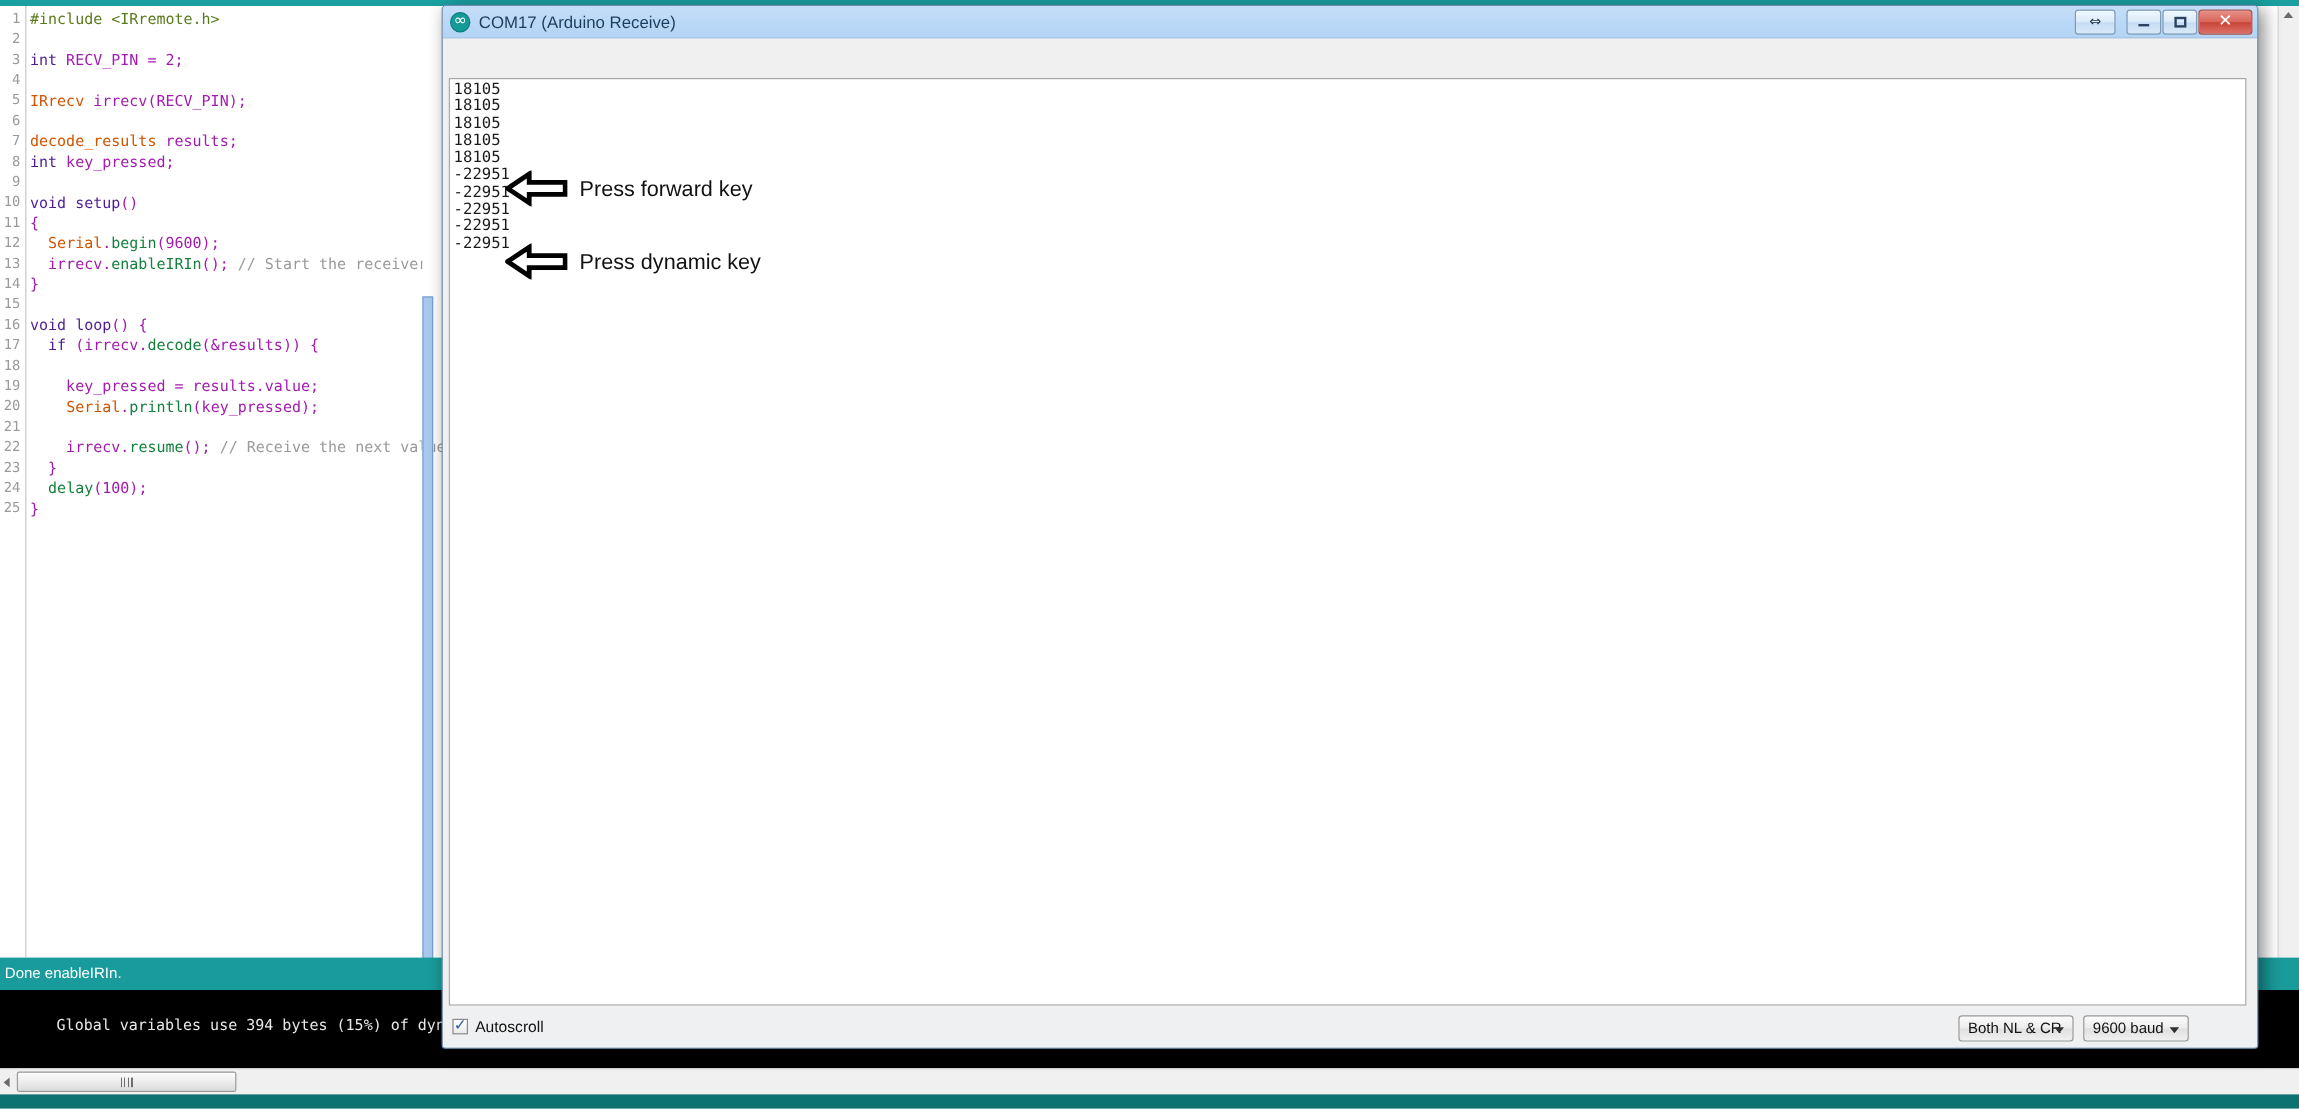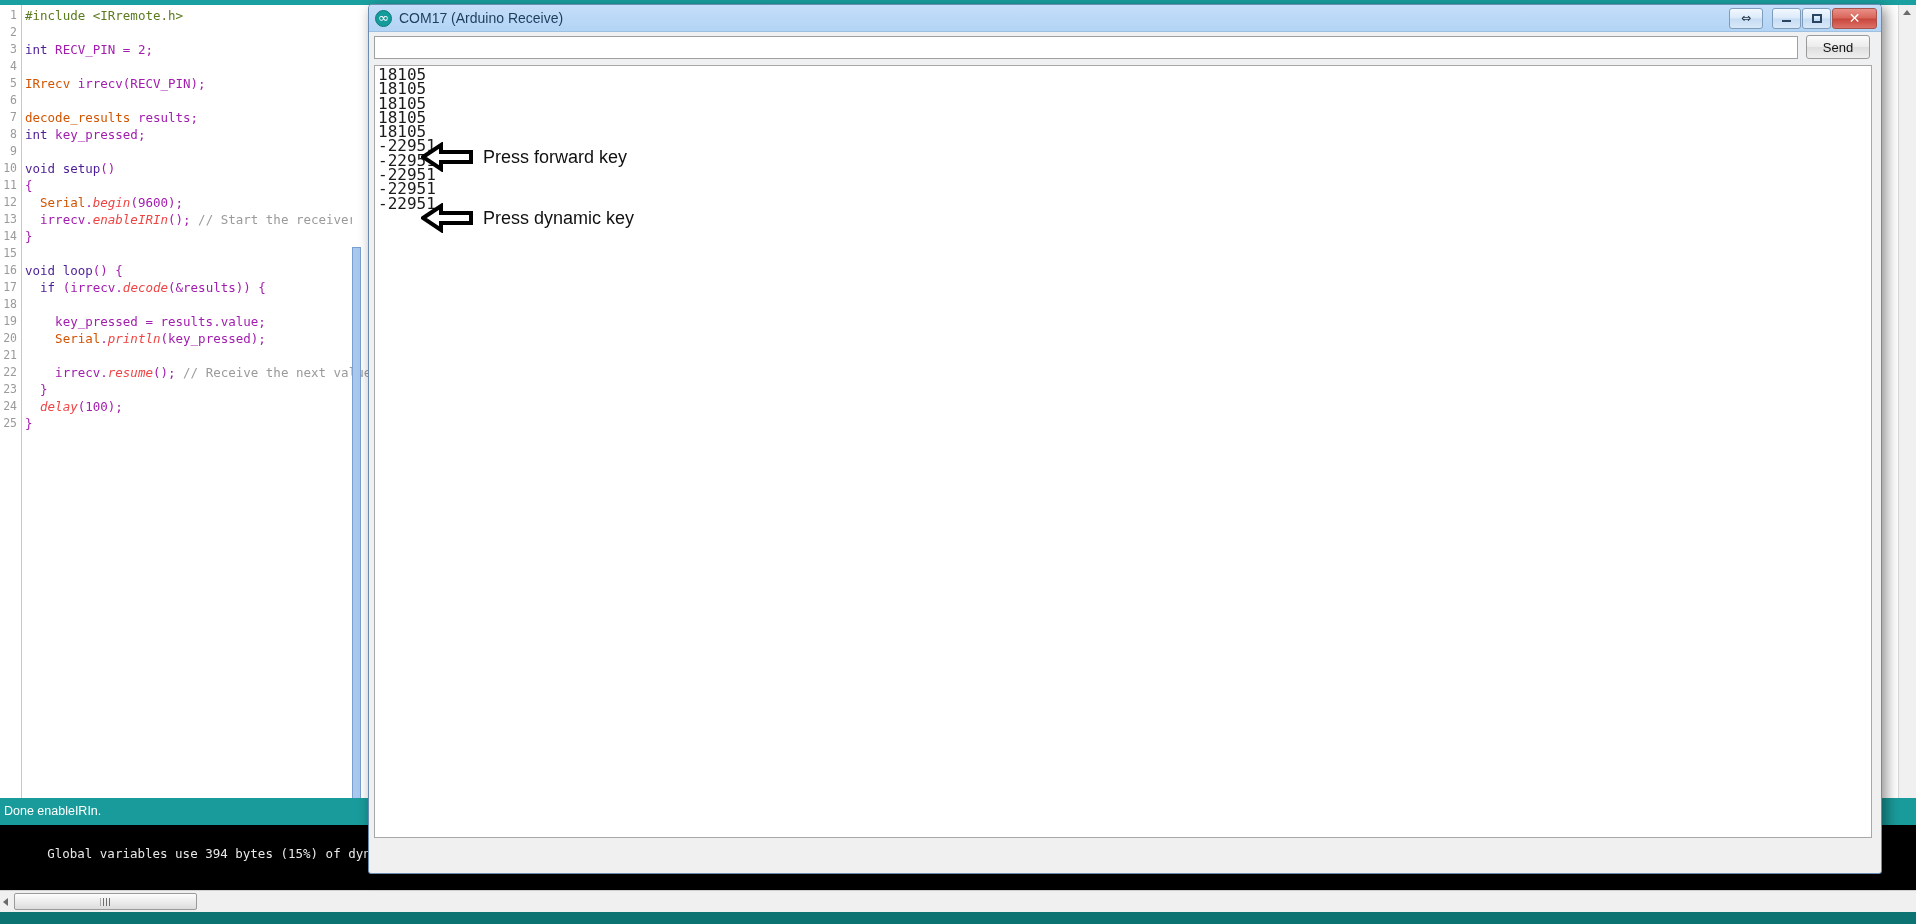--- a/index.html
+++ b/index.html
@@ -82,21 +82,21 @@
   }
   .ctext {
     position: absolute;
     left: 25px; top: 0;
     line-height: 17px;
     color: #000000;
   }
 
   .kw      { color: #4c1d95; font-weight: normal; }
   .typ     { color: #d35400; text-align: center; }
-  .fn      { color: #ef4444; font-style: italic; }
+  .fn      { color: #15803d; }
   .cmt     { color: #9a9a9a; font-style: normal; }
   .pre     { color: #5a7a1e; }
   .plain   { color: #a21caf; }
 
   
   .editor-vscroll {
     position: absolute;
     right: 0; top: 5px;
     width: 17px;
     height: 793px;
@@ -347,21 +347,21 @@
     height: 773px;
     background: #ffffff;
     border: 1px solid #a8a8a8;
     box-sizing: border-box;
     overflow: hidden;
   }
   .out-lines {
     position: absolute;
     left: 3px; top: 2px;
     font-family: "DejaVu Sans Mono", "Liberation Mono", monospace;
-    font-size: 16px;
+    font-size: 13px;
     line-height: 14.3px;
     color: #1a1a1a;
     white-space: pre;
   }
   .out-line { height: 14.3px; }
 
   
   .anno {
     position: absolute;
     display: flex;
@@ -501,38 +501,50 @@
         </div>
         <div class="wb wb-max">
           <span class="glyph"></span>
         </div>
         <div class="wb wb-close">
           <span class="glyph">✕</span>
         </div>
       </div>
     </div>
 
-    <div class="serial-toolbar">
-      <input class="serial-input" type="text" value="" style="">
-      <button class="send-btn">Send</button>
-    </div>
 
     <div class="serial-output">
       <div class="out-lines" id="out-lines"><div class="out-line">18105</div><div class="out-line">18105</div><div class="out-line">18105</div><div class="out-line">18105</div><div class="out-line">18105</div><div class="out-line">-22951</div><div class="out-line">-22951</div><div class="out-line">-22951</div><div class="out-line">-22951</div><div class="out-line">-22951</div></div>
 
       <div class="anno anno-1">
         <svg class="anno-arrow" viewBox="0 0 52 30">
           <polygon points="2,15 20,3 20,10 50,10 50,20 20,20 20,27" fill="#ffffff" stroke="#000000" stroke-width="4" stroke-linejoin="miter"></polygon>
         </svg>
         <span class="anno-label">Press forward key</span>
       </div>
 
       <div class="anno anno-2">
         <svg class="anno-arrow" viewBox="0 0 52 30">
           <polygon points="2,15 20,3 20,10 50,10 50,20 20,20 20,27" fill="#ffffff" stroke="#000000" stroke-width="4" stroke-linejoin="miter"></polygon>
         </svg>
         <span class="anno-label">Press dynamic key</span>
       </div>
     </div>
 
+    <div class="serial-bottom">
+      <div class="autoscroll-wrap">
+        <div class="cb"></div>
+        <span class="autoscroll-label">Autoscroll</span>
+      </div>
+
+      <div class="dd dd-line">
+        <span>Both NL &amp; CR</span>
+        <span class="caret"></span>
+      </div>
+
+      <div class="dd dd-baud">
+        <span>9600 baud</span>
+        <span class="caret"></span>
+      </div>
+    </div>
   </div>
 
 </div>
 
 </body></html>

